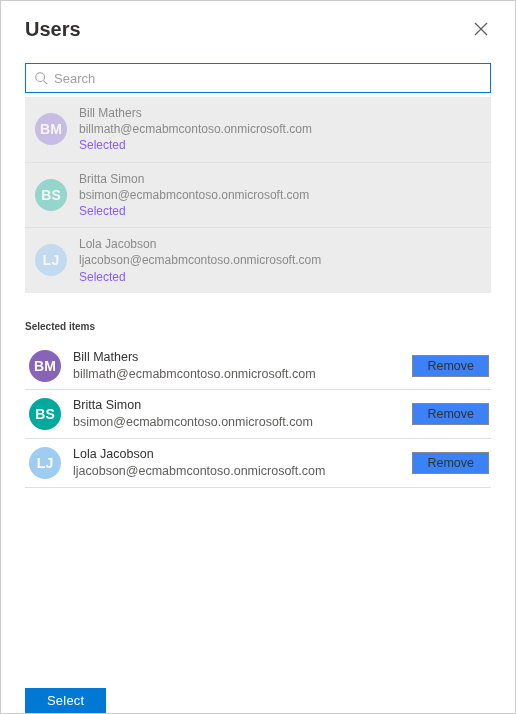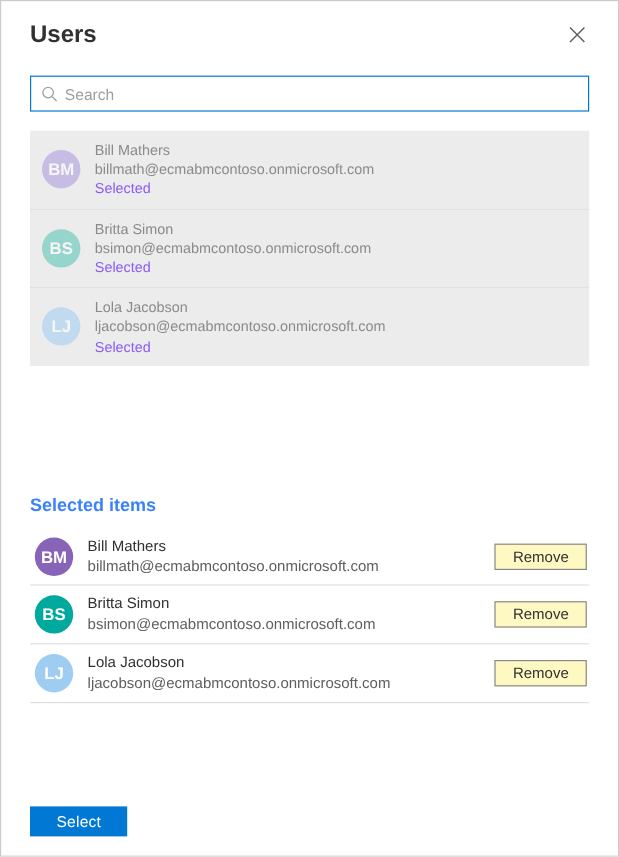--- a/index.html
+++ b/index.html
@@ -48,21 +48,21 @@
     flex-direction: column;
     overflow: hidden;
   }
   .search {
     border: 1px solid #0078d4;
     display: flex;
     align-items: center;
     padding: 4px 8px;
     gap: 6px;
     height: 30px;
-    margin-bottom: 16px;
+    margin-bottom: 4px;
   }
   .search svg { width: 14px; height: 14px; stroke: #a19f9d; }
   .search input {
     border: none;
     outline: none;
     flex: 1;
     font-size: 13px;
     color: #a19f9d;
     background: transparent;
     height: 100%;
@@ -90,46 +90,46 @@
     font-weight: 600;
     color: #fff;
     flex-shrink: 0;
   }
   .avatar.dim { opacity: 0.55; }
   .cand-text { line-height: 1.35; font-size: 12px; }
   .cand-text .name { color: #8a8a8a; }
   .cand-text .email { color: #8a8a8a; }
   .cand-text .sel { color: #8b5cf6; }
   .selected-header {
-    font-size: 15px;
+    font-size: 10px;
     font-weight: 600;
-    color: #3b82f6;
-    margin: 108px 0 10px 0;
+    color: #404040;
+    margin: 28px 0 10px 0;
   }
   .selected-list { display: flex; flex-direction: column; }
   .sel-row {
     display: flex;
     align-items: center;
     gap: 12px;
     padding: 7px 2px 7px 4px;
     border-bottom: 1px solid #e1dfdd;
   }
   .sel-text { flex: 1; line-height: 1.35; font-size: 12.5px; }
   .sel-text .name { color: #323130; }
   .sel-text .email { color: #605e5c; }
   .remove-btn {
     border: 1px solid #8a8886;
-    background: #fef9c3;
+    background: #3b82f6;
     color: #323130;
     font-size: 12.5px;
     padding: 3px 14px;
     cursor: pointer;
   }
   .footer {
-    padding: 12px 24px 16px 24px;
+    padding: 12px 24px 0 24px;
   }
   .select-btn {
     border: none;
     background: #0078d4;
     color: #fff;
     font-size: 13px;
     font-weight: 400;
     padding: 5px 22px;
     cursor: pointer;
     letter-spacing: .2px;

